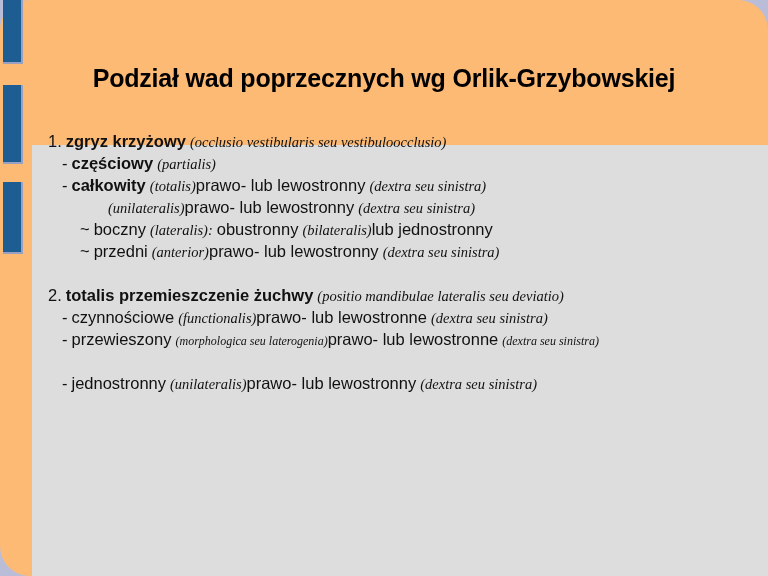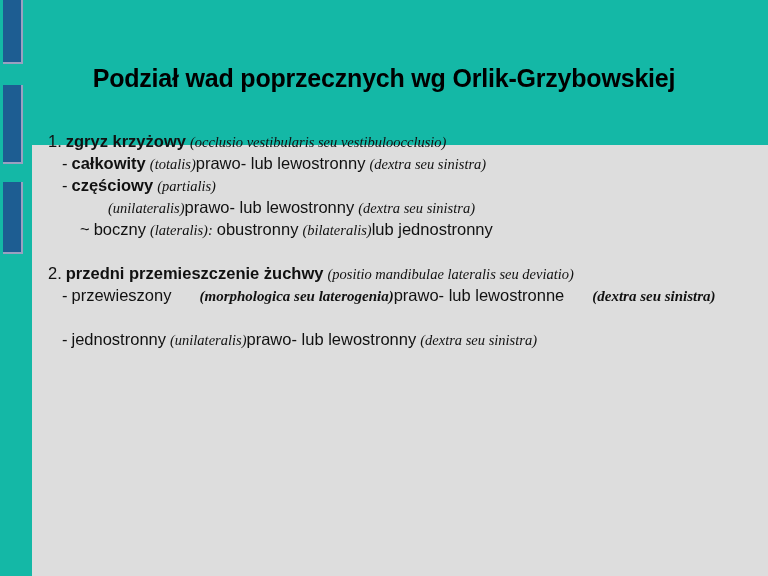--- a/index.html
+++ b/index.html
@@ -11,21 +11,22 @@
     height: 576px;
     overflow: hidden;
     background: #b9bdd8;
     font-family: "Liberation Sans", sans-serif;
     position: relative;
   }
 
   #slide {
     position: absolute;
     inset: 0;
-    background: #14b8a6;
+    background: #fdba74;
+    border-radius: 30px;
   }
 
   
   .deco-block {
     position: absolute;
     left: 3px;
     width: 18px;
     background: #1d5d92;
     border-right: 2px solid #9aa0c0;
     border-bottom: 2px solid #9aa0c0;
@@ -85,23 +86,22 @@
   .b      { font-weight: bold; }
   .lat {
     font-family: "Liberation Serif", serif;
     font-style: italic;
     font-size: 14.5px;
     font-weight: normal;
   }
   .lat-sm {
     font-family: "Liberation Serif", serif;
     font-style: italic;
-    font-size: 15px;
-    font-weight: bold;
-    margin-left: 24px;
+    font-size: 12px;
+    font-weight: normal;
   }
   .pl { font-weight: normal; }
   .sp { display: inline-block; width: 4px; }
 </style>
 </head>
 <body>
 
 <div id="slide">
 
   <div class="deco-block" id="deco-1"></div>
@@ -112,42 +112,48 @@
 
   <div id="slide-title">Podział wad poprzecznych wg Orlik-Grzybowskiej</div>
 
   <div id="body-text">
 
     <div class="line ind-0">
       <span class="num">1.</span><span class="sp"></span><span class="b">zgryz krzyżowy</span><span class="sp"></span><span class="lat">(occlusio vestibularis seu vestibuloocclusio)</span>
     </div>
 
     <div class="line ind-1">
-      <span class="pl">-</span><span class="sp"></span><span class="b">całkowity</span><span class="sp"></span><span class="lat">(totalis)</span><span class="pl">prawo- lub lewostronny</span><span class="sp"></span><span class="lat">(dextra seu sinistra)</span>
+      <span class="pl">-</span><span class="sp"></span><span class="b">częściowy</span><span class="sp"></span><span class="lat">(partialis)</span>
     </div>
 
     <div class="line ind-1">
-      <span class="pl">-</span><span class="sp"></span><span class="b">częściowy</span><span class="sp"></span><span class="lat">(partialis)</span>
+      <span class="pl">-</span><span class="sp"></span><span class="b">całkowity</span><span class="sp"></span><span class="lat">(totalis)</span><span class="pl">prawo- lub lewostronny</span><span class="sp"></span><span class="lat">(dextra seu sinistra)</span>
     </div>
 
     <div class="line ind-3">
       <span class="lat">(unilateralis)</span><span class="pl">prawo- lub lewostronny</span><span class="sp"></span><span class="lat">(dextra seu sinistra)</span>
     </div>
 
     <div class="line ind-2">
       <span class="pl">~</span><span class="sp"></span><span class="pl">boczny</span><span class="sp"></span><span class="lat">(lateralis):</span><span class="sp"></span><span class="pl">obustronny</span><span class="sp"></span><span class="lat">(bilateralis)</span><span class="pl">lub jednostronny</span>
     </div>
 
+    <div class="line ind-2">
+      <span class="pl">~</span><span class="sp"></span><span class="pl">przedni</span><span class="sp"></span><span class="lat">(anterior)</span><span class="pl">prawo- lub lewostronny</span><span class="sp"></span><span class="lat">(dextra seu sinistra)</span>
+    </div>
 
     <div class="line spacer"></div>
 
     <div class="line ind-0">
-      <span class="num">2.</span><span class="sp"></span><span class="b">przedni przemieszczenie żuchwy</span><span class="sp"></span><span class="lat">(positio mandibulae lateralis seu deviatio)</span>
+      <span class="num">2.</span><span class="sp"></span><span class="b">totalis przemieszczenie żuchwy</span><span class="sp"></span><span class="lat">(positio mandibulae lateralis seu deviatio)</span>
     </div>
 
+    <div class="line ind-1">
+      <span class="pl">-</span><span class="sp"></span><span class="pl">czynnościowe</span><span class="sp"></span><span class="lat">(functionalis)</span><span class="pl">prawo- lub lewostronne</span><span class="sp"></span><span class="lat">(dextra seu sinistra)</span>
+    </div>
 
     <div class="line ind-1">
       <span class="pl">-</span><span class="sp"></span><span class="pl">przewieszony</span><span class="sp"></span><span class="lat-sm">(morphologica seu laterogenia)</span><span class="pl">prawo- lub lewostronne</span><span class="sp"></span><span class="lat-sm">(dextra seu sinistra)</span>
     </div>
 
     <div class="line spacer"></div>
 
 
     <div class="line ind-1">
       <span class="pl">-</span><span class="sp"></span><span class="pl">jednostronny</span><span class="sp"></span><span class="lat">(unilateralis)</span><span class="pl">prawo- lub lewostronny</span><span class="sp"></span><span class="lat">(dextra seu sinistra)</span>

